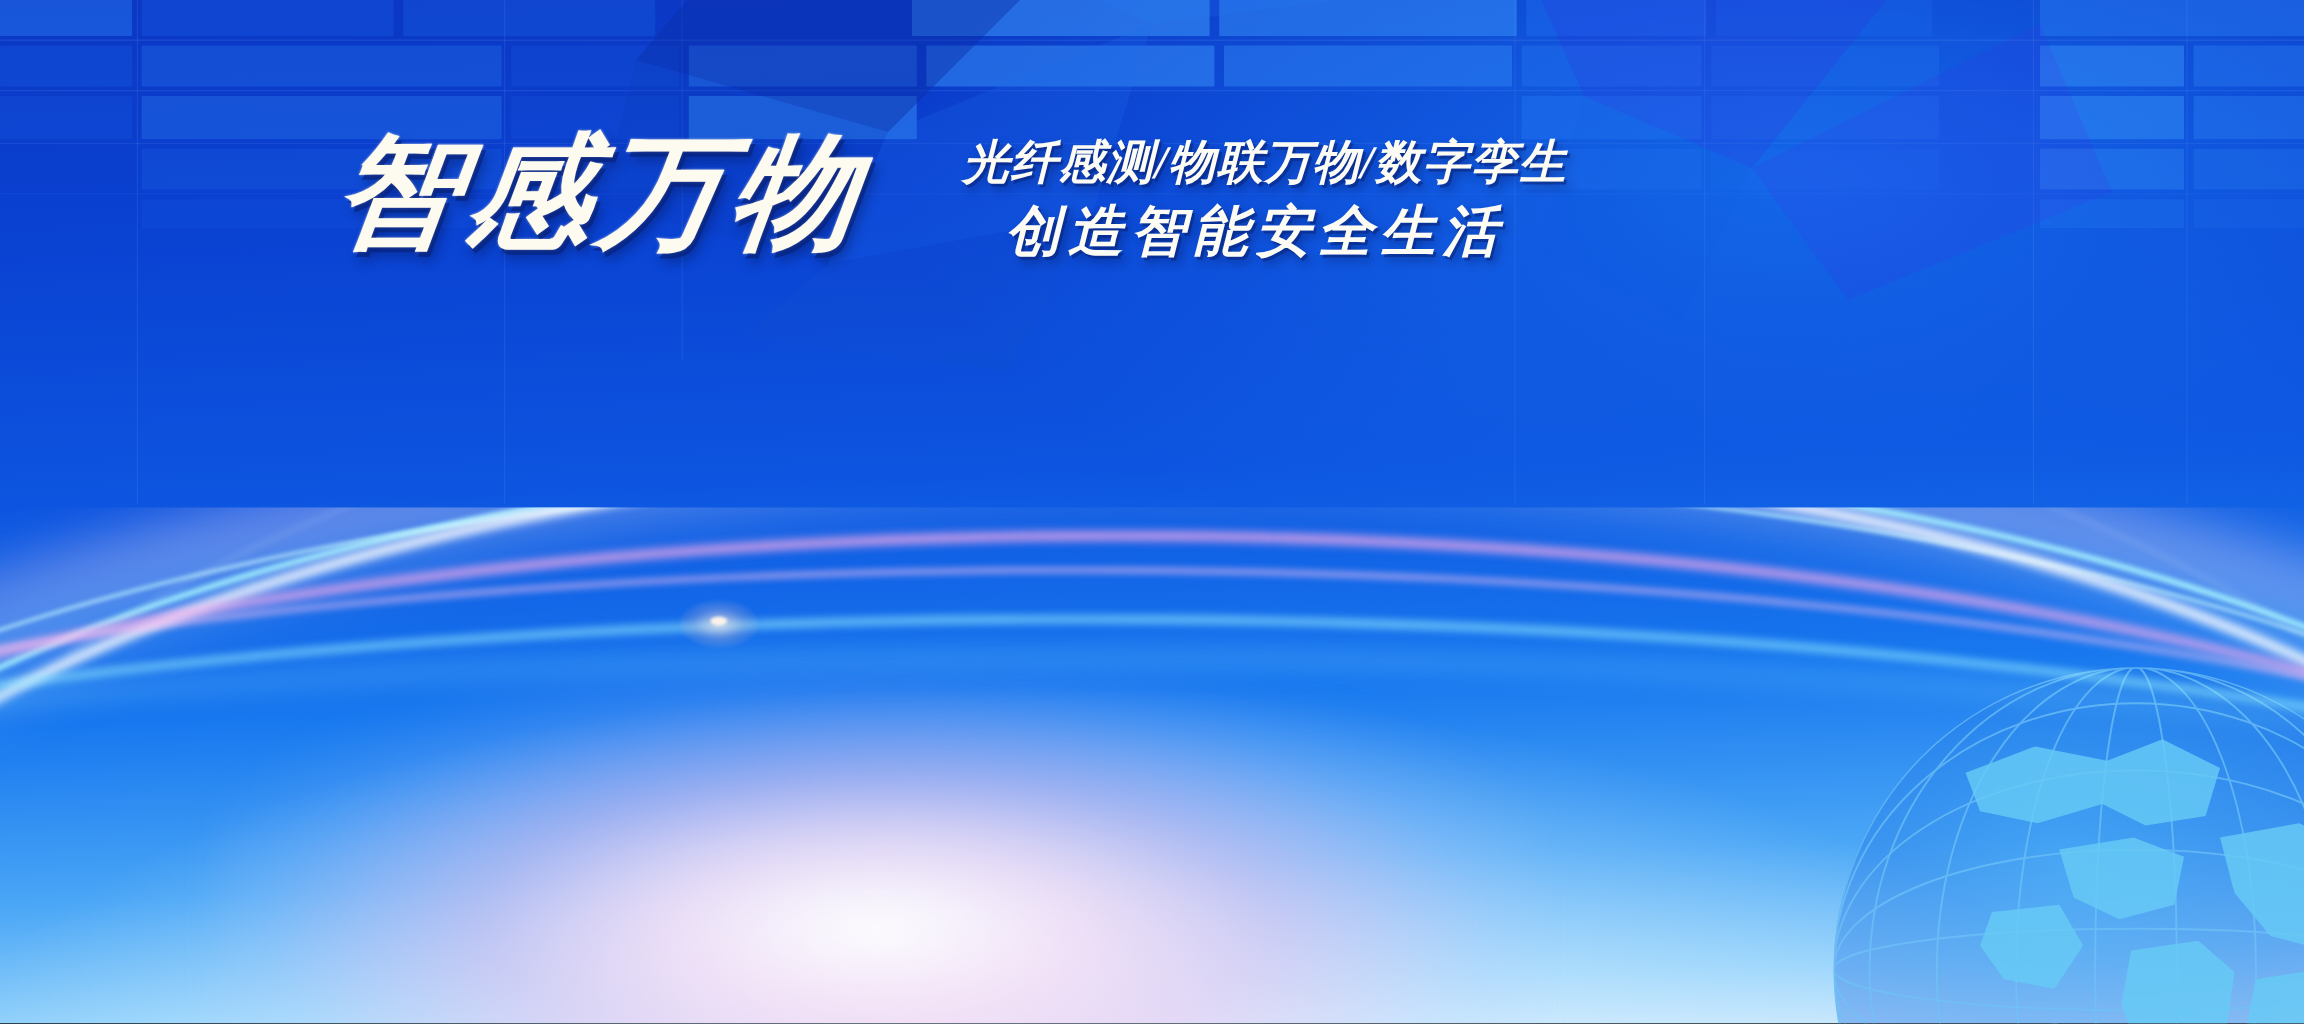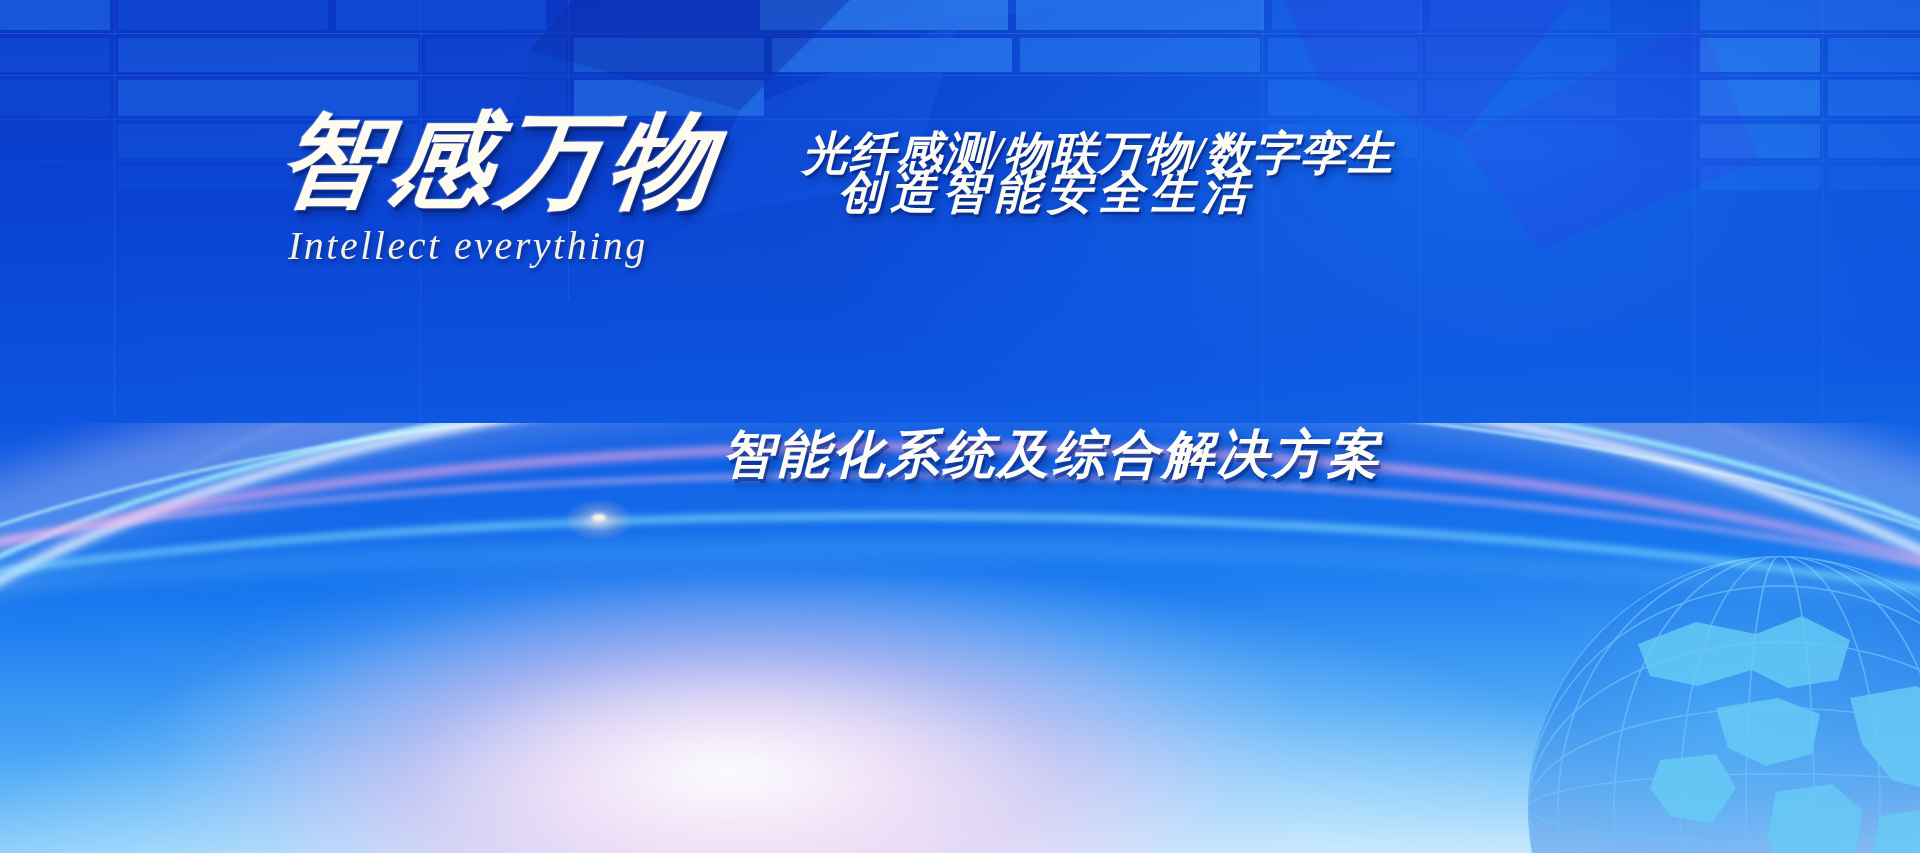--- a/index.html
+++ b/index.html
@@ -126,21 +126,21 @@
 
   .slogan {
     font-family: "Liberation Serif", "DejaVu Serif", serif;
     font-weight: 700;
     font-style: italic;
     color: #fcfbf4;
     text-shadow:
        2px 3px 0 rgba(9,35,120,0.55),
        4px 5px 8px rgba(5,22,90,0.45);
   }
-  .slogan-1 { left: 802px; top: 108px; font-size: 46px; letter-spacing: 1px; margin-top: 15px; }
+  .slogan-1 { left: 802px; top: 108px; font-size: 39px; letter-spacing: 1px; }
   .slogan-2 { left: 838px; top: 162px; font-size: 46px; letter-spacing: 6px; }
 
   .tagline {
     font-family: "Liberation Serif", "DejaVu Serif", serif;
     font-weight: 700;
     font-style: italic;
     font-size: 52px;
     letter-spacing: 3px;
     color: #fdfcf6;
     text-shadow:
@@ -312,22 +312,20 @@
   </div>
 
   <div class="flare" style="left:566px; top:500px; width:66px; height:40px;
               background:radial-gradient(ellipse at center, rgba(255,238,230,0.70) 0%, rgba(255,210,200,0.22) 45%, rgba(255,200,200,0) 78%);
               filter:blur(1.5px);"></div>
   <div class="flare" style="left:592px; top:514px; width:14px; height:7px;
               background:rgba(255,246,235,0.95); filter:blur(1.4px);"></div>
 
   <div class="txt headline">智感万物</div>
 
-  <div class="txt headline-en">Intellect everything</div>
 
   <div class="txt slogan slogan-1">光纤感测/物联万物/数字孪生</div>
 
   <div class="txt slogan slogan-2">创造智能安全生活</div>
 
 
-  <div class="txt tagline tagline-2">智能化系统及综合解决方案</div>
 
 </div>
 
 </body></html>

